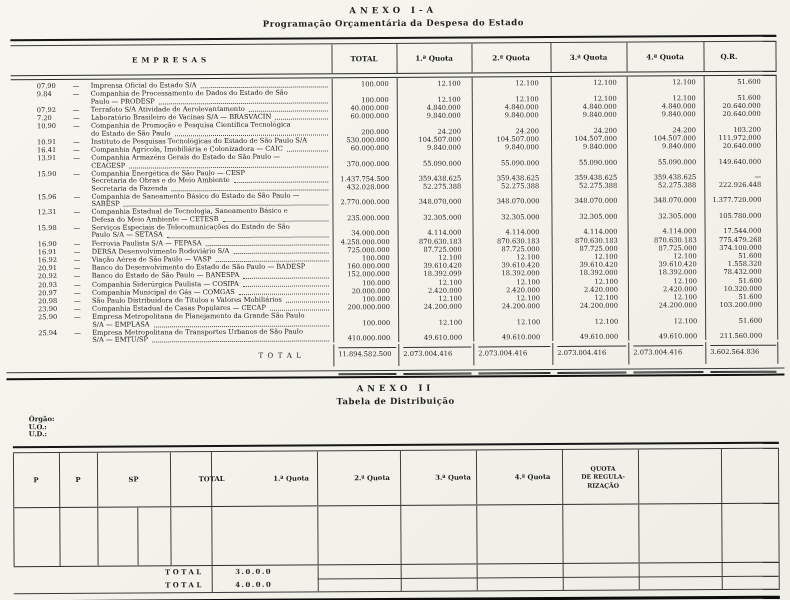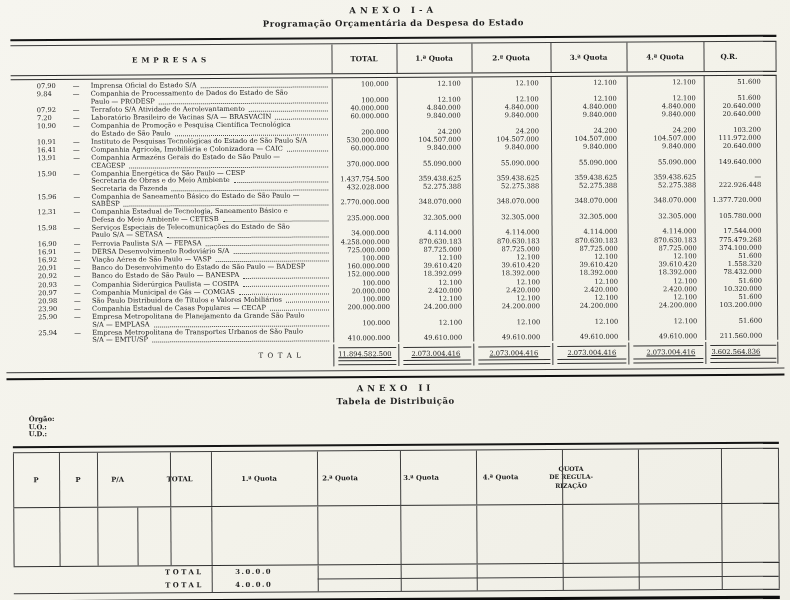--- a/index.html
+++ b/index.html
@@ -29,21 +29,21 @@
   .c-dash{width:18px;}
   .c-nm{white-space:nowrap;}
   .c-lead{flex:1;height:1px;margin:0 4px 1px 4px;}
   .c-lead.dots{border-bottom:1px dotted #4a4a4a;}
   .c-val{text-align:right;box-sizing:border-box;}
   .c0{width:65px;padding-right:8px}.c1{width:75px;padding-right:11px}.c2{width:79px;padding-right:12px}
   .c3{width:76px;padding-right:10px}.c4{width:77px;padding-right:8px}.c5{width:73px;padding-right:16px}
   .t1-total{position:relative;display:flex;height:22px;margin-top:2px;font-size:6.7px;}
   .tl-emp{width:321px;box-sizing:border-box;text-align:right;padding:7px 28px 0 0;letter-spacing:4.5px;font-size:7px;}
   .sumcell{display:flex;flex-direction:column;box-sizing:border-box;padding-top:3px;}
-  .sum{border-top:1px solid #333;text-align:right;padding-top:1.5px;padding-bottom:1px;margin:0 2px 0 5px;text-decoration:underline;}
+  .sum{border-top:1px solid #333;text-align:left;padding-top:1.5px;padding-bottom:14px;margin:0 2px 0 5px;}
   .dline{height:3px;border-top:1px solid #333;border-bottom:1px solid #333;margin:1px 2px 0 5px;}
   .sum.c0,.sum.c1,.sum.c2,.sum.c3,.sum.c4,.sum.c5{width:auto;}
   
   .orgs{margin:8px 0 0 28px;font-size:6.8px;font-weight:bold;line-height:7.3px;}
   .t2wrap{margin:8px 0 0 12px;width:766px;}
   .t2-header{position:relative;display:flex;height:54px;}
   .t2h{display:flex;align-items:center;justify-content:center;text-align:center;
        font-weight:bold;font-size:6.8px;line-height:8.5px;white-space:pre-line;box-sizing:border-box;}
   .w0{width:46px}.w1{width:38px}.w2{width:73px}.w3{width:41px}.w4{width:106px}.w5{width:83px}
   .w6{width:76px}.w7{width:86px}.w8{width:76px}.w9{width:83px}.w10{width:58px;font-size:6.1px;}
@@ -646,21 +646,21 @@
       <div>Órgão:</div>
       <div>U.O.:</div>
       <div>U.D.:</div>
     </div>
 
     <div class="t2wrap">
       <div class="rh"></div>
       <div class="t2-header">
         <div class="t2h w0">P</div>
         <div class="t2h w1">P</div>
-        <div class="t2h w3">P/A</div>
+        <div class="t2h w2">SP</div>
         <div class="t2h w5">TOTAL</div>
         <div class="t2h w6">1.ª Quota</div>
         <div class="t2h w7">2.ª Quota</div>
         <div class="t2h w8">3.ª Quota</div>
         <div class="t2h w9">4.ª Quota</div>
         <div class="t2h w10">QUOTA
 DE REGULA-
 RIZAÇÃO</div>
       <div class="vline" style="left: 0px;"></div>
           <div class="vline" style="left: 46px;"></div>

